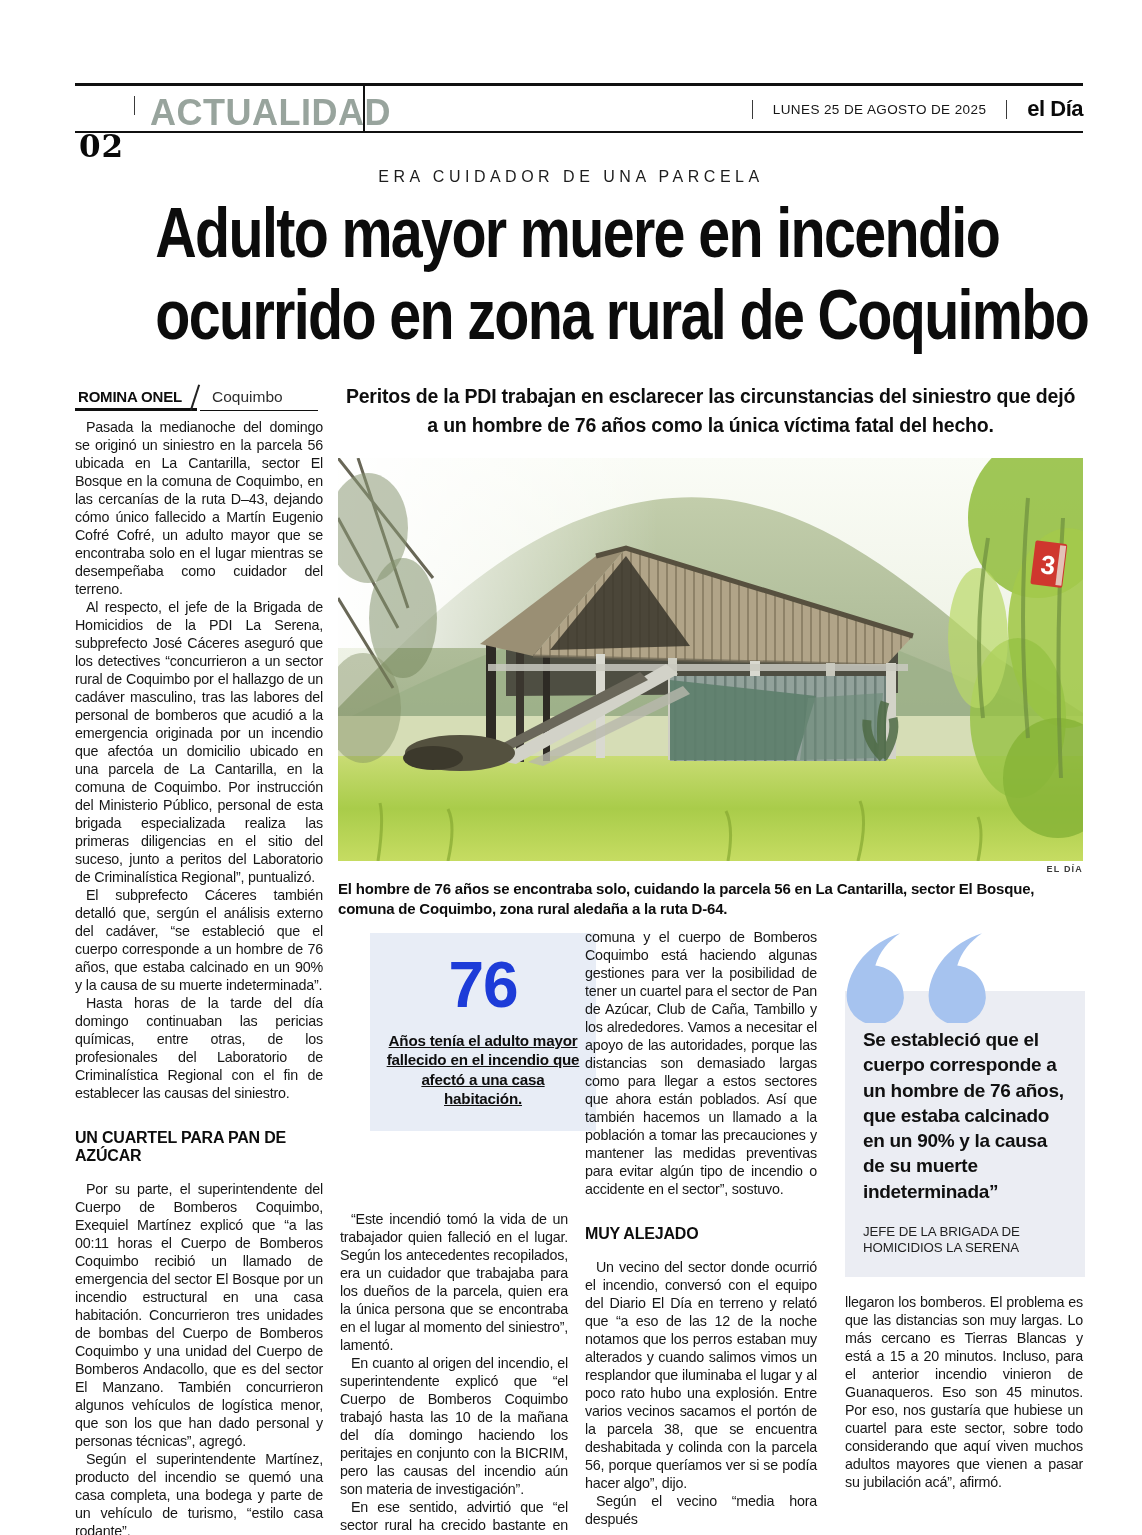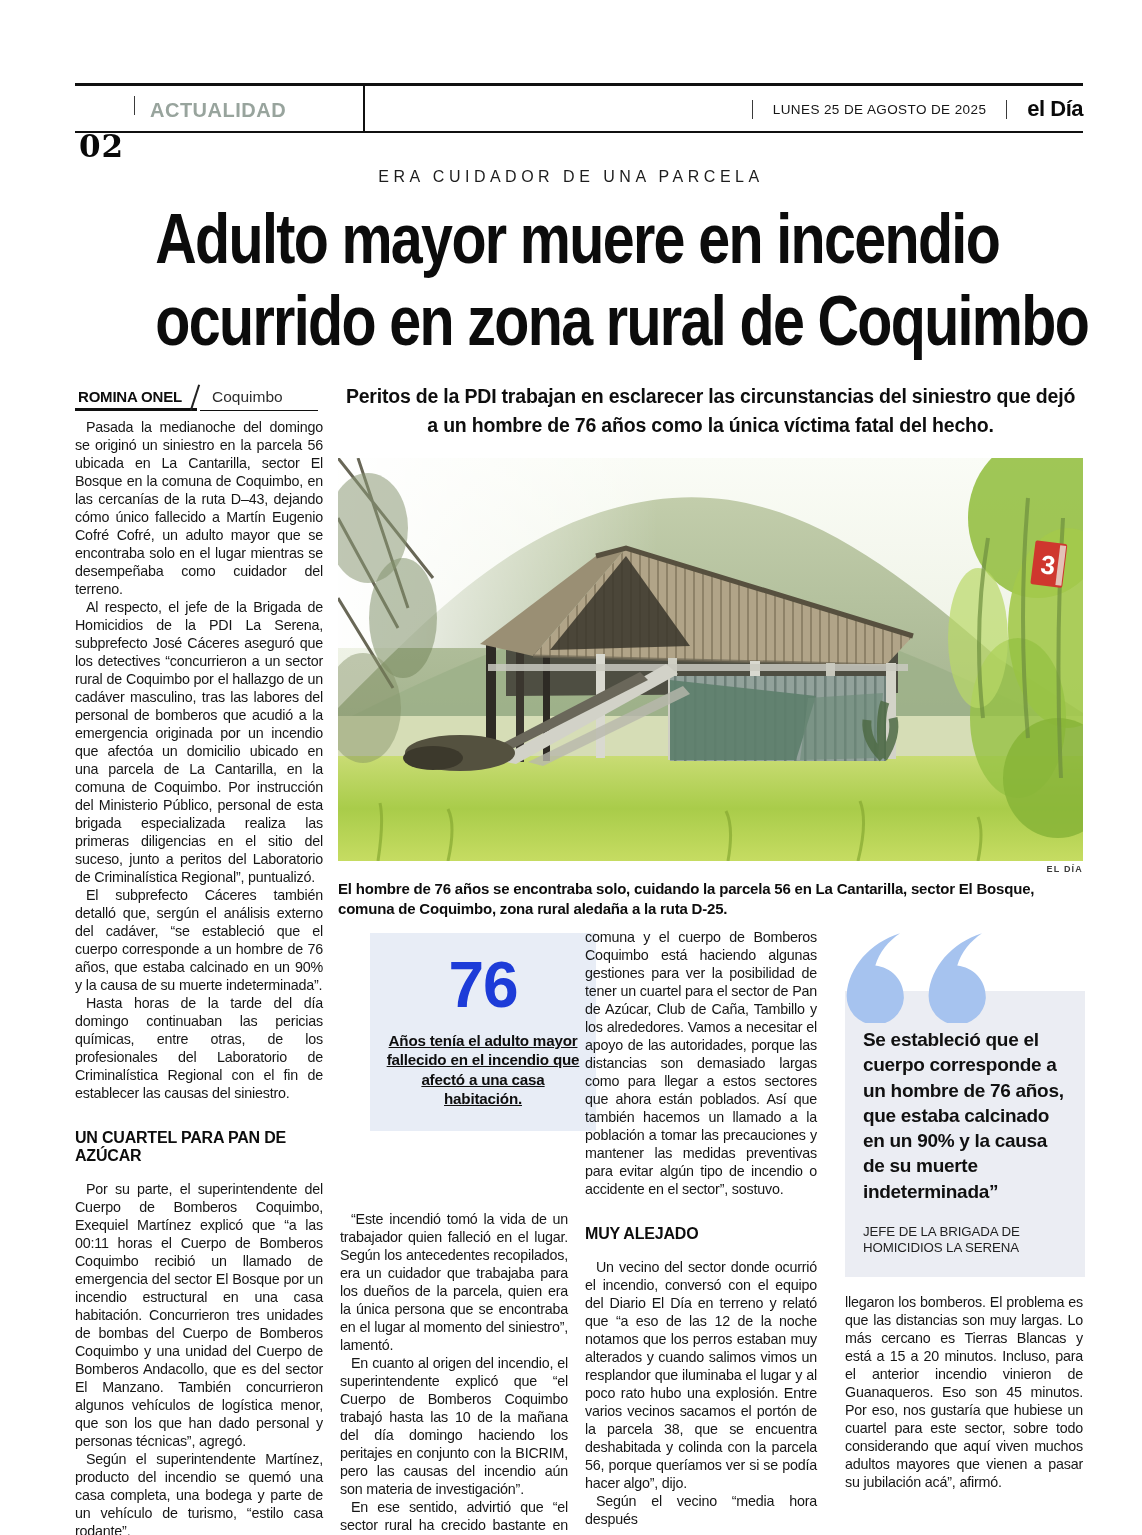--- a/index.html
+++ b/index.html
@@ -6,29 +6,29 @@
   html,body { background:#ffffff; }
   .page {
     position:relative; width:1142px; height:1535px; background:#fff;
     font-family:"Liberation Sans", sans-serif; color:#151515; overflow:hidden;
   }
   .abs { position:absolute; }
   .rule { position:absolute; background:#101010; }
 
   
   .pagenum { font-family:"DejaVu Serif", serif; font-weight:700; font-size:31px; color:#090909; letter-spacing:1px; }
-  .section-title { font-weight:700; font-size:20px; letter-spacing:0.5px;margin-top:7px; }
+  .section-title { font-weight:700; font-size:36px; letter-spacing:0.5px; }
   .hdr-right { display:flex; align-items:center; gap:20px; }
   .hdr-bar { width:1px; height:19px; background:#3a3a3a; }
   .hdr-date { font-size:13.5px; letter-spacing:0.4px; color:#161616; }
   .brand { font-weight:700; font-size:22px; letter-spacing:-0.5px; color:#0a0a0a; }
 
   
   .kicker { width:1010px; text-align:center; font-size:16px; letter-spacing:4.5px; color:#1d1d1d; }
-  .headline { width:1014px; text-align:center; font-weight:700; color:#0c0c0c;margin-top:6px; }
+  .headline { width:1014px; text-align:center; font-weight:700; color:#0c0c0c; }
   .headline .hl-line { display:block; font-size:70px; line-height:82px; letter-spacing:-2px; transform:scaleX(0.82); transform-origin:50% 50%; white-space:nowrap; }
 
   
   .byline-author { font-weight:700; font-size:15px; letter-spacing:-0.2px; color:#0d0d0d; }
   .byline-loc { font-size:15.5px; color:#2e2e2e; }
   .slash { position:absolute; width:1.6px; height:27px; background:#222; transform:rotate(18deg); }
 
   
   .lead { width:745px; text-align:center; font-weight:700; font-size:19.5px; line-height:1.5; letter-spacing:-0.2px; color:#0e0e0e; }
 
@@ -187,21 +187,21 @@
       </g>
 
       <g transform="rotate(7 710 105)">
         <rect x="695" y="84" width="32" height="44" fill="#cf372e" rx="2"></rect>
         <rect x="720" y="86" width="6" height="40" fill="#e9e5da" opacity="0.8"></rect>
         <text x="703" y="116" font-family="Liberation Sans, sans-serif" font-size="26" font-weight="700" fill="#ffffff">3</text>
       </g>
     </svg>
   </div>
   <div class="credit">EL DÍA</div>
-  <div class="caption">El hombre de 76 años se encontraba solo, cuidando la parcela 56 en La Cantarilla, sector El Bosque, comuna de Coquimbo, zona rural aledaña a la ruta D-25.</div>
+  <div class="caption">El hombre de 76 años se encontraba solo, cuidando la parcela 56 en La Cantarilla, sector El Bosque, comuna de Coquimbo, zona rural aledaña a la ruta D-64.</div>
 
   <div class="col" style="left:75px; top:418px; width:248px;">
     <p>Pasada la medianoche del domingo se originó un siniestro en la parcela 56 ubicada en La Cantarilla, sector El Bosque en la comuna de Coquimbo, en las cercanías de la ruta D–43, dejando cómo único fallecido a Martín Eugenio Cofré Cofré, un adulto mayor que se encontraba solo en el lugar mientras se desempeñaba como cuidador del terreno.</p>
     <p>Al respecto, el jefe de la Brigada de Homicidios de la PDI La Serena, subprefecto José Cáceres aseguró que los detectives “concurrieron a un sector rural de Coquimbo por el hallazgo de un cadáver masculino, tras las labores del personal de bomberos que acudió a la emergencia originada por un incendio que afectóa  un domicilio ubicado en una parcela de La Cantarilla, en la comuna de Coquimbo. Por instrucción del Ministerio Público, personal de esta brigada especializada realiza las primeras diligencias en el sitio del suceso, junto a peritos del Laboratorio de Criminalística Regional”, puntualizó.</p>
     <p>El subprefecto Cáceres también detalló que, sergún el análisis externo del cadáver, “se estableció que el cuerpo corresponde a un hombre de 76 años, que estaba calcinado en un 90% y la causa de su muerte indeterminada”.</p>
     <p>Hasta horas de la tarde del día domingo continuaban las pericias químicas, entre otras, de los profesionales del Laboratorio de Criminalística Regional con el fin de establecer las causas del siniestro.</p>
     <h3 class="subhead">UN CUARTEL PARA PAN DE AZÚCAR</h3>
     <p>Por su parte, el superintendente del Cuerpo de Bomberos Coquimbo, Exequiel Martínez explicó que “a las 00:11 horas el Cuerpo de Bomberos Coquimbo recibió un llamado de emergencia del sector El Bosque por un incendio estructural en una casa habitación. Concurrieron tres unidades de bombas del Cuerpo de Bomberos Coquimbo y una unidad del Cuerpo de Bomberos Andacollo, que es del sector El Manzano. También concurrieron algunos vehículos de logística menor, que son los que han dado personal y personas técnicas”, agregó.</p>
     <p>Según el superintendente Martínez, producto del incendio se quemó una casa completa, una bodega y parte de un vehículo de turismo, “estilo casa rodante”.</p>
   </div>

